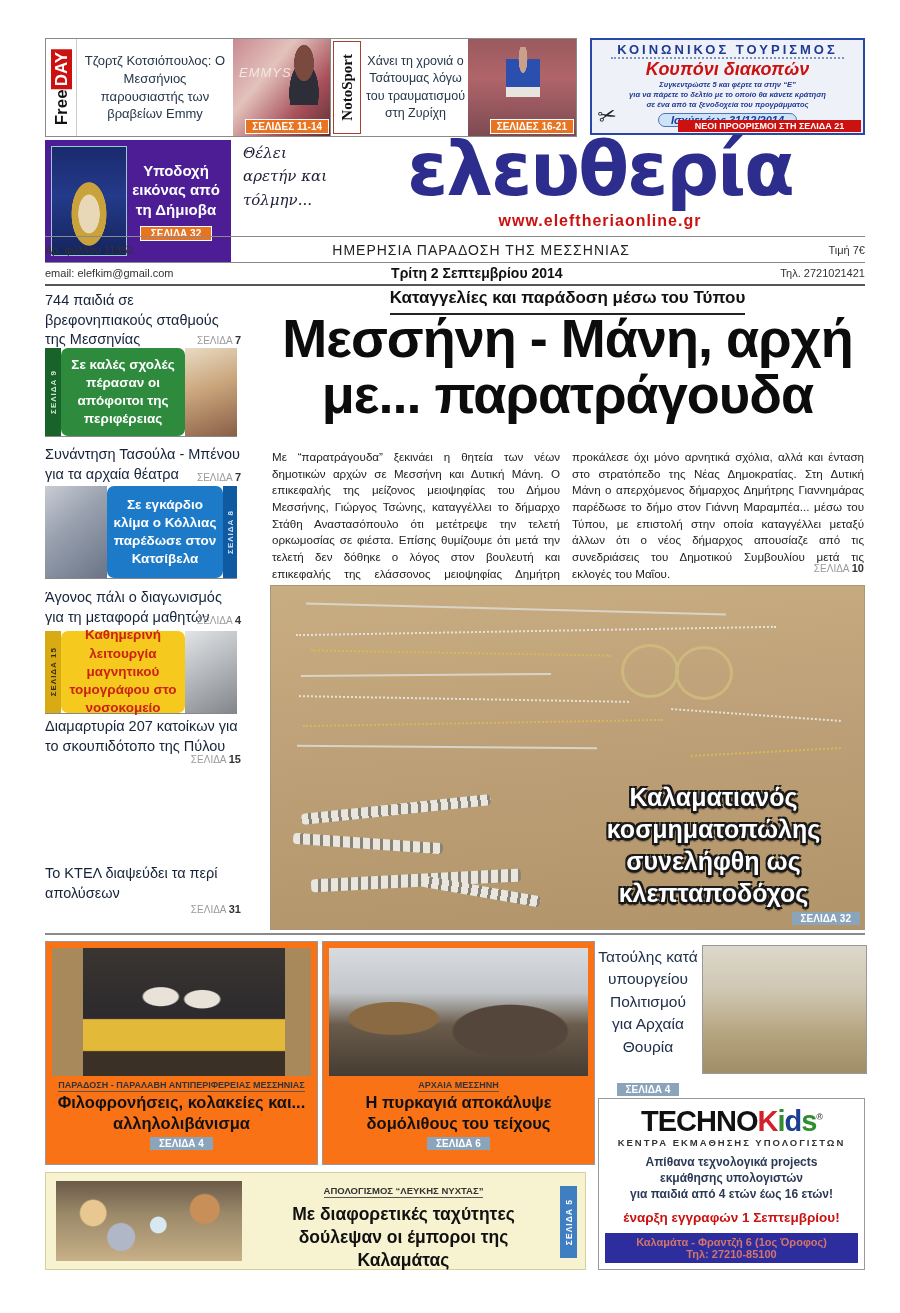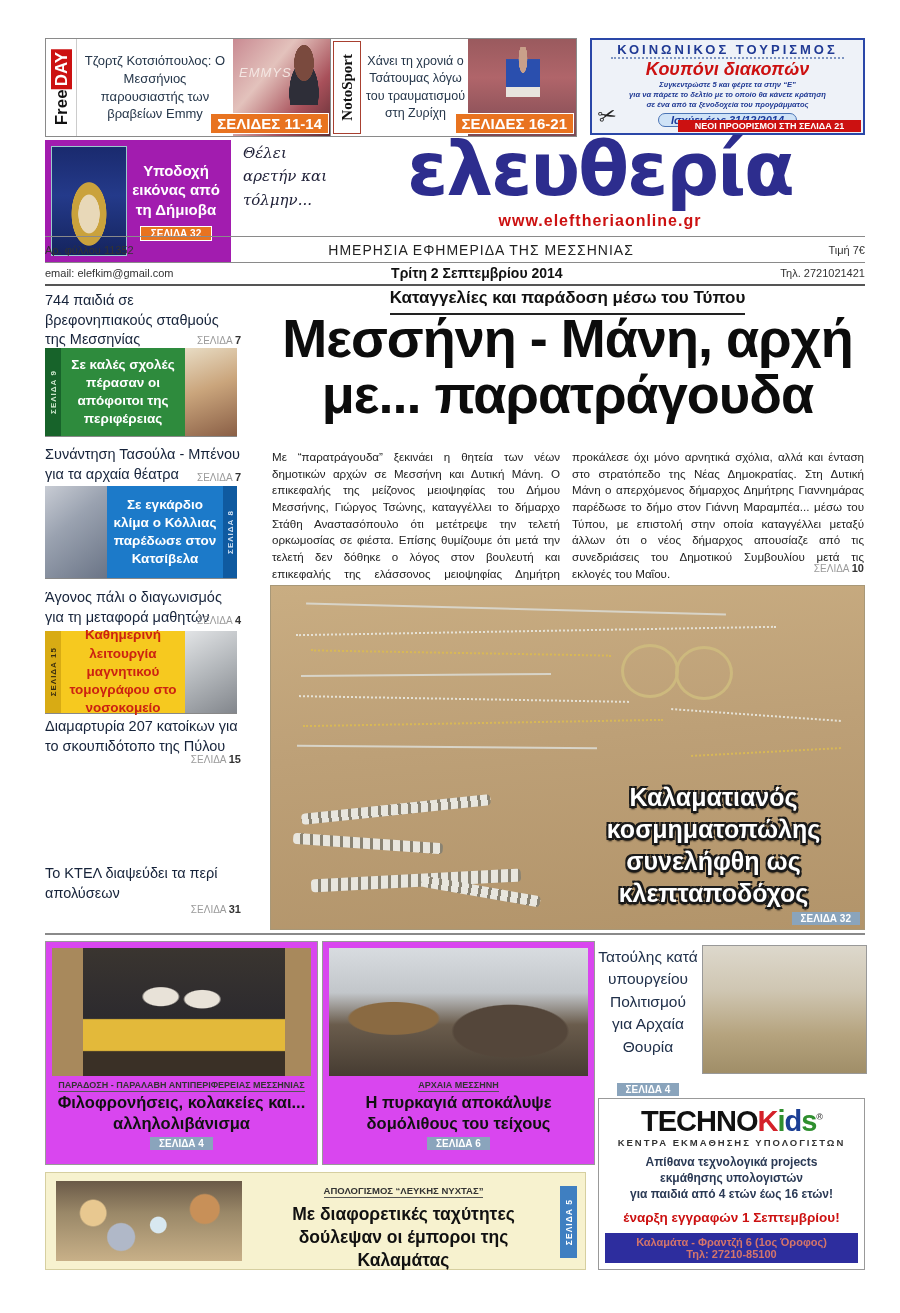--- a/index.html
+++ b/index.html
@@ -12,42 +12,42 @@
   .fd-logo{width:30px;display:flex;align-items:center;justify-content:center;border-right:1px solid #ccc;}
   .fd-logo .vtext{font-size:17px;font-weight:bold;line-height:1;}
   .fd-free{color:#111;}
   .fd-day{color:#fff;background:#cc1111;padding:3px 1px;}
   .fd-text{flex:1;display:flex;align-items:center;justify-content:center;text-align:center;
            font-size:13px;color:#25364a;padding:4px 5px;line-height:1.35;}
   .fd-photo{width:98px;position:relative;background:linear-gradient(130deg,#c98a92 0%,#e3c2bc 35%,#a8505a 70%,#5e2e34 100%);}
   .emmys{position:absolute;top:26px;left:6px;color:#f4e6e2;font-style:italic;font-size:13px;letter-spacing:1px;}
   .sun-man{position:absolute;right:4px;top:6px;width:46px;height:60px;background:radial-gradient(ellipse at 50% 30%,#7a4a3e 0 30%,transparent 31%),radial-gradient(ellipse at 50% 80%,#2e2e38 0 45%,transparent 46%);}
   .badge-orange{position:absolute;right:2px;bottom:2px;background:#e87320;color:#fff;
-                font-size:15px;font-weight:bold;padding:1px 6px;border:1px solid #fff;white-space:nowrap;}
+                font-size:10px;font-weight:bold;padding:1px 6px;border:1px solid #fff;white-space:nowrap;}
   .ns-logo{width:26px;margin:2px;border:1px solid #a84030;display:flex;align-items:center;justify-content:center;}
   .ns-logo .vtext{font-family:"Liberation Serif",serif;font-weight:bold;font-size:15px;color:#111;}
   .ns-text{flex:1;display:flex;align-items:center;justify-content:center;text-align:center;
            font-size:12.5px;color:#25364a;padding:4px 3px;line-height:1.4;}
   .ns-photo{width:108px;position:relative;background:linear-gradient(180deg,#9a5a5e 0%,#b0656a 40%,#7e4a52 100%);}
   .athlete{position:absolute;left:38px;top:8px;width:34px;height:66px;background:radial-gradient(ellipse at 50% 18%,#c9a08a 0 18%,transparent 19%),linear-gradient(180deg,transparent 18%,#2a4fae 19% 60%,#e8e4de 61% 75%,transparent 76%);}
 
   .coupon{position:absolute;left:590px;top:38px;width:275px;height:97px;background:#eef2f8;
           border:2px solid #2a47a8;box-sizing:border-box;text-align:center;}
   .coupon-header{font-size:13px;font-weight:bold;letter-spacing:3px;color:#203a94;margin-top:1px;
                  border-bottom:2px dotted #7e95c2;display:inline-block;padding:0 6px;}
   .coupon-title{color:#cc1111;font-weight:bold;font-style:italic;font-size:18px;margin-top:0px;}
   .coupon-line{font-size:7.6px;font-weight:bold;font-style:italic;color:#203a94;line-height:1.3;}
   .coupon-pill{display:inline-block;margin-top:2px;background:#cfe3f7;border:1px solid #4a74b5;border-radius:9px;
                font-size:11px;font-weight:bold;font-style:italic;color:#1a3a9c;padding:0 12px;}
   .coupon-footer{position:absolute;right:2px;bottom:1px;left:86px;background:#cc1111;color:#fff;
                  font-size:9px;font-weight:bold;padding:1px 2px;}
   .scissors-icon{position:absolute;left:6px;bottom:4px;font-size:22px;color:#222;transform:rotate(-15deg);}
 
   
-  .promo-box{position:absolute;left:45px;top:140px;width:186px;height:122px;background:#a21caf;display:flex;padding:6px;box-sizing:border-box;}
+  .promo-box{position:absolute;left:45px;top:140px;width:186px;height:122px;background:#4c1d95;display:flex;padding:6px;box-sizing:border-box;}
   .promo-photo{width:74px;border:1px solid #9cc;background:
       radial-gradient(ellipse at 50% 62%,#e8d8b8 0 20%,#caa23c 21% 33%,transparent 34%),
       linear-gradient(180deg,#1a2a6e 0%,#243a8a 45%,#15245e 100%);}
   .promo-right{flex:1;display:flex;flex-direction:column;align-items:center;justify-content:center;}
   .promo-text{color:#fff;font-weight:bold;font-size:15px;text-align:center;line-height:1.3;}
   .promo-badge{margin-top:7px;background:#e87320;color:#fff;font-size:10px;font-weight:bold;
                padding:1px 10px;border:1px solid #fff;}
   .tagline{position:absolute;left:243px;top:142px;width:92px;font-family:"DejaVu Serif",serif;
            font-style:italic;font-size:15px;color:#22233a;line-height:1.55;}
   .paper-logo{position:absolute;left:335px;top:131px;width:530px;text-align:center;
@@ -62,21 +62,21 @@
   .mast-date{font-size:14px;font-weight:bold;color:#111;}
 
   
   .side-text{position:absolute;left:45px;width:196px;font-size:14.5px;color:#16233a;line-height:1.35;}
   .page-ref{position:absolute;width:196px;left:45px;text-align:right;font-size:10px;color:#9a9a9a;}
   .page-ref b{color:#333;font-size:11px;}
   .sidebox{position:absolute;left:45px;width:192px;display:flex;box-shadow:0 1px 0 #888;}
   .vstrip{width:16px;display:flex;align-items:center;justify-content:center;}
   .vstrip .vtext{font-size:8px;font-weight:bold;letter-spacing:1px;}
   .sidebox-text{flex:1;display:flex;align-items:center;justify-content:center;text-align:center;
-                font-weight:bold;font-size:13.5px;line-height:1.35;padding:4px 3px;}
+                font-weight:bold;font-size:13.5px;line-height:1.35;padding:4px 3px;border-radius:7px;}
   .sb-photo{width:52px;}
 
   
   .kicker-wrap{position:absolute;left:270px;top:288px;width:595px;text-align:center;}
   .kicker{display:inline-block;font-size:17px;font-weight:bold;color:#111;border-bottom:2px solid #222;padding-bottom:5px;}
   .headline{position:absolute;left:268px;top:310px;width:599px;text-align:center;font-size:54px;
             font-weight:900;color:#0c0c0c;line-height:1.04;letter-spacing:-1px;}
   .bodycol{position:absolute;top:449px;font-size:11.6px;color:#222;text-align:justify;line-height:1.44;}
   .main-ref{position:absolute;left:270px;top:562px;width:594px;text-align:right;font-size:10px;color:#9a9a9a;}
   .main-ref b{color:#333;font-size:11px;}
@@ -89,21 +89,21 @@
   .glasses-lens{position:absolute;width:52px;height:48px;border:3px solid #cdb97e;border-radius:50%;}
   .chunky{position:absolute;height:11px;background:repeating-linear-gradient(90deg,#e8e6de 0 7px,#8a8372 7px 10px);border-radius:4px;}
   .photo-caption{position:absolute;left:305px;top:195px;width:275px;text-align:center;color:#fff;
                  font-size:25px;font-weight:900;line-height:1.28;
                  text-shadow:-2px -2px 0 #1a1a1a,2px -2px 0 #1a1a1a,-2px 2px 0 #1a1a1a,2px 2px 0 #1a1a1a,0 3px 2px #000;}
   .badge-bluegray{background:#8aa4bc;color:#fff;font-size:10px;font-weight:bold;padding:1px 9px;white-space:nowrap;}
 
   .big-rule{position:absolute;left:45px;top:933px;width:820px;height:2px;background:#8a8a8a;}
 
   
-  .article-box{position:absolute;top:941px;width:273px;height:224px;border:1px solid #999;background:#d946ef;box-sizing:border-box;text-align:center;}
+  .article-box{position:absolute;top:941px;width:273px;height:224px;border:1px solid #999;background:#f97316;box-sizing:border-box;text-align:center;}
   .art-photo{margin:6px 6px 4px 6px;height:128px;}
   .art-kicker{font-size:9px;font-weight:bold;color:#333;}
   .art-kicker span{border-bottom:1px solid #555;padding-bottom:1px;}
   .art-headline{font-size:16.5px;font-weight:900;color:#111;line-height:1.25;padding:2px 8px 0 8px;}
   .art-badge{margin-top:4px;display:inline-block;}
 
   .tat-text{position:absolute;left:598px;top:946px;width:100px;text-align:center;font-size:15.5px;color:#20304a;line-height:1.45;}
   .tat-photo{position:absolute;left:702px;top:945px;width:163px;height:127px;border:1px solid #999;
              background:linear-gradient(180deg,#ddd8cc 0%,#cfc6b2 35%,#b5a37e 70%,#a08e68 100%);}
   .tat-badge{position:absolute;left:598px;top:1079px;width:100px;text-align:center;}
@@ -184,21 +184,21 @@
     </div>
   </div>
 
   <div class="tagline">Θέλει αρετήν και τόλμην...</div>
   <div class="paper-logo">ελευθερία</div>
   <div class="site">www.eleftheriaonline.gr</div>
 
   <div class="mast-rule" style="top:236px;"></div>
   <div class="mast-row" style="top:238px;height:24px;">
     <span class="mast-small">Αρ. φύλλου 11352</span>
-    <span class="mast-center">ΗΜΕΡΗΣΙΑ ΕΦΗΜΕΡΙΔΑ ΤΗΣ ΜΕΣΣΗΝΙΑΣ</span>
+    <span class="mast-center">ΗΜΕΡΗΣΙΑ ΠΑΡΑΔΟΣΗ ΤΗΣ ΜΕΣΣΗΝΙΑΣ</span>
     <span class="mast-small">Τιμή 7€</span>
   </div>
   <div class="mast-rule" style="top:262px;"></div>
   <div class="mast-row" style="top:263px;height:20px;gap:48px;">
     <span class="mast-small">email: elefkim@gmail.com</span>
     <span class="mast-date">Τρίτη 2 Σεπτεμβρίου 2014</span>
     <span class="mast-small">Τηλ. 2721021421</span>
   </div>
   <div class="mast-rule" style="top:284px;height:2px;background:#555;"></div>
 

